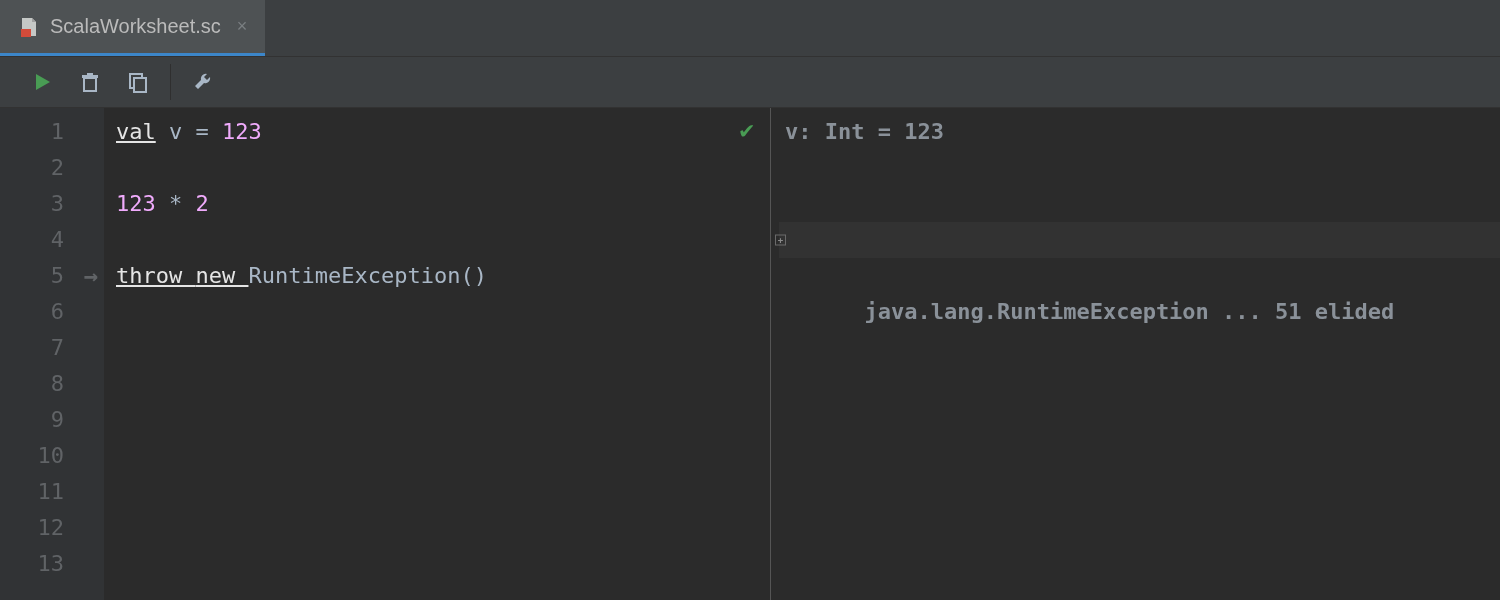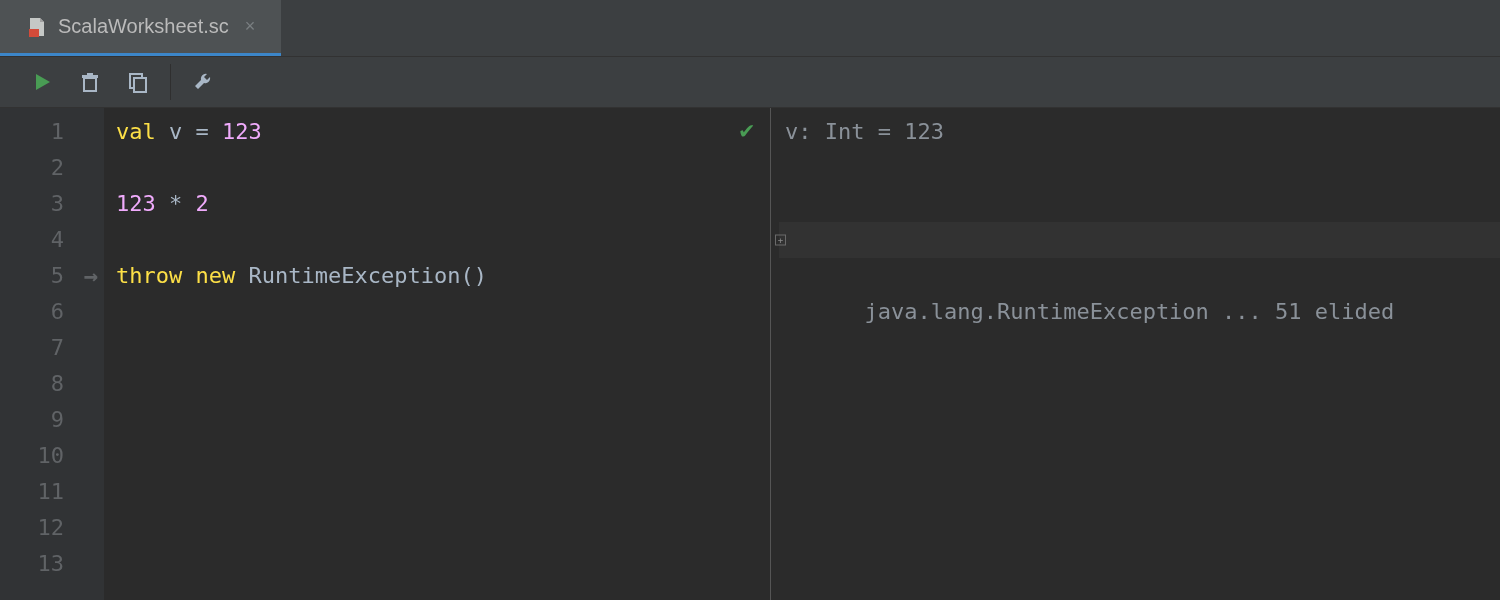--- a/index.html
+++ b/index.html
@@ -9,21 +9,21 @@
   width:1500px; height:600px;
   overflow:hidden;
   color:#a9b7c6;
 }
 .tabbar {
   height:56px; background:#3c3f41;
   display:flex; align-items:stretch;
 }
 .tab {
   display:flex; align-items:center; gap:10px;
-  padding:0 26px; background:#4e5254;
+  padding:0 18px; background:#4e5254;
   border-bottom:3px solid #3c86c9;
   color:#bbbbbb;
   font-size:20px;
   cursor:pointer;
 }
 .tab .file-icon { width:22px; height:22px; position:relative; }
 .tab .close-x {
   color:#7a7f82; font-size:18px; font-weight:200;
   margin-left:6px;
 }
@@ -60,35 +60,36 @@
   position:absolute; right:6px; top:50%; transform:translateY(-50%);
   color:#606366; font-size:24px; font-weight:bold;
 }
 .code {
   flex:1; padding:6px 0 0 12px;
   font-family:Menlo,Consolas,monospace;
   font-size:22px;
   position:relative;
 }
 .code .line { height:36px; line-height:36px; white-space:pre; }
-.kw { color:#fde047; }
+.kw { color:#e5e5e5;text-decoration:underline; }
 .ident { color:#a9b7c6; }
 .num { color:#f0abfc; }
 .op { color:#a9b7c6; }
 .check {
   position:absolute; top:8px; right:16px;
   color:#499c54; font-size:24px; font-weight:bold;
 }
 .output {
   flex:1; background:#2b2b2b;
   border-left:1px solid #555;
   position:relative;
   font-family:Menlo,Consolas,monospace;
   font-size:22px; color:#8a9199;
   padding:6px 0 0 8px;
+  font-weight:bold;
 }
 .output .oline { height:36px; line-height:36px; white-space:pre; padding-left:6px; }
 .output .hl {
   background:#323232;
   position:relative;
 }
 .expand {
   position:absolute; left:-4px; top:50%; transform:translateY(-50%);
   width:11px; height:11px; border:1px solid #6a6a6a;
   display:flex; align-items:center; justify-content:center;

